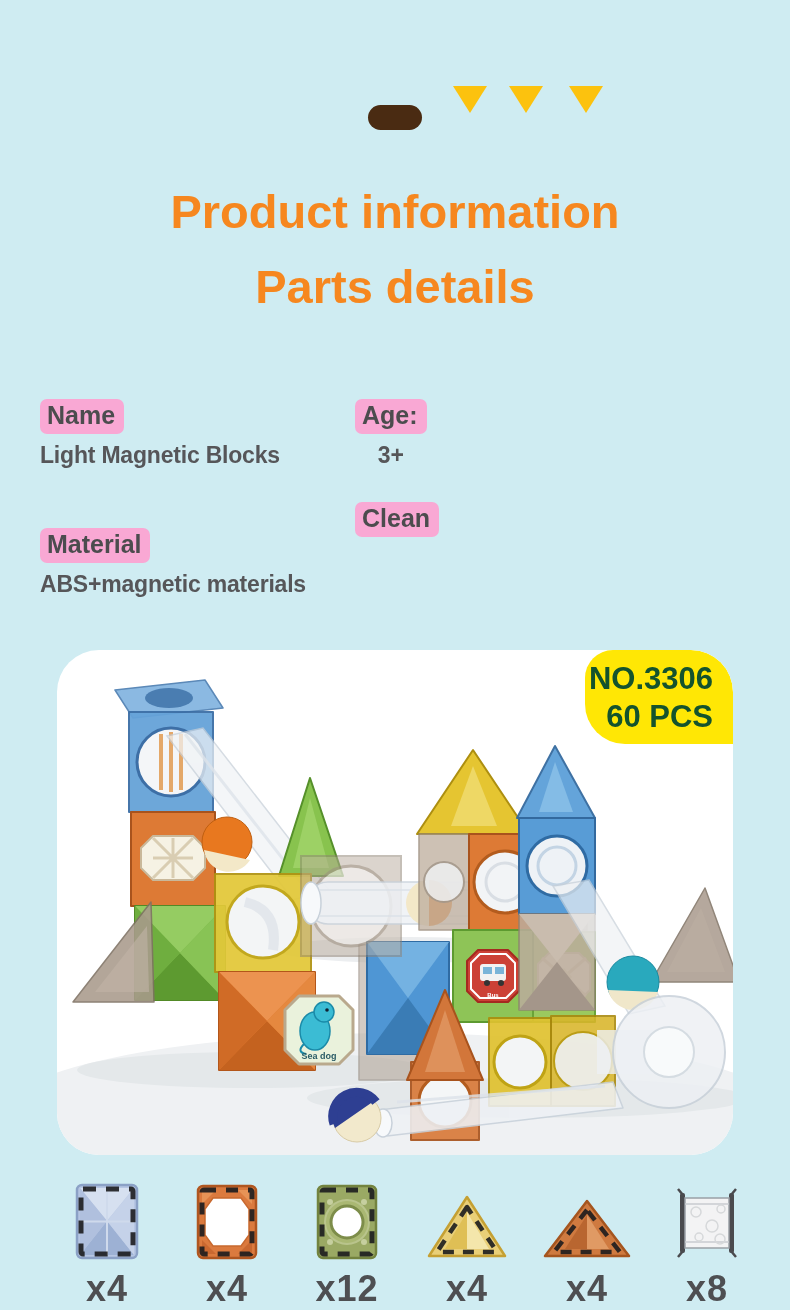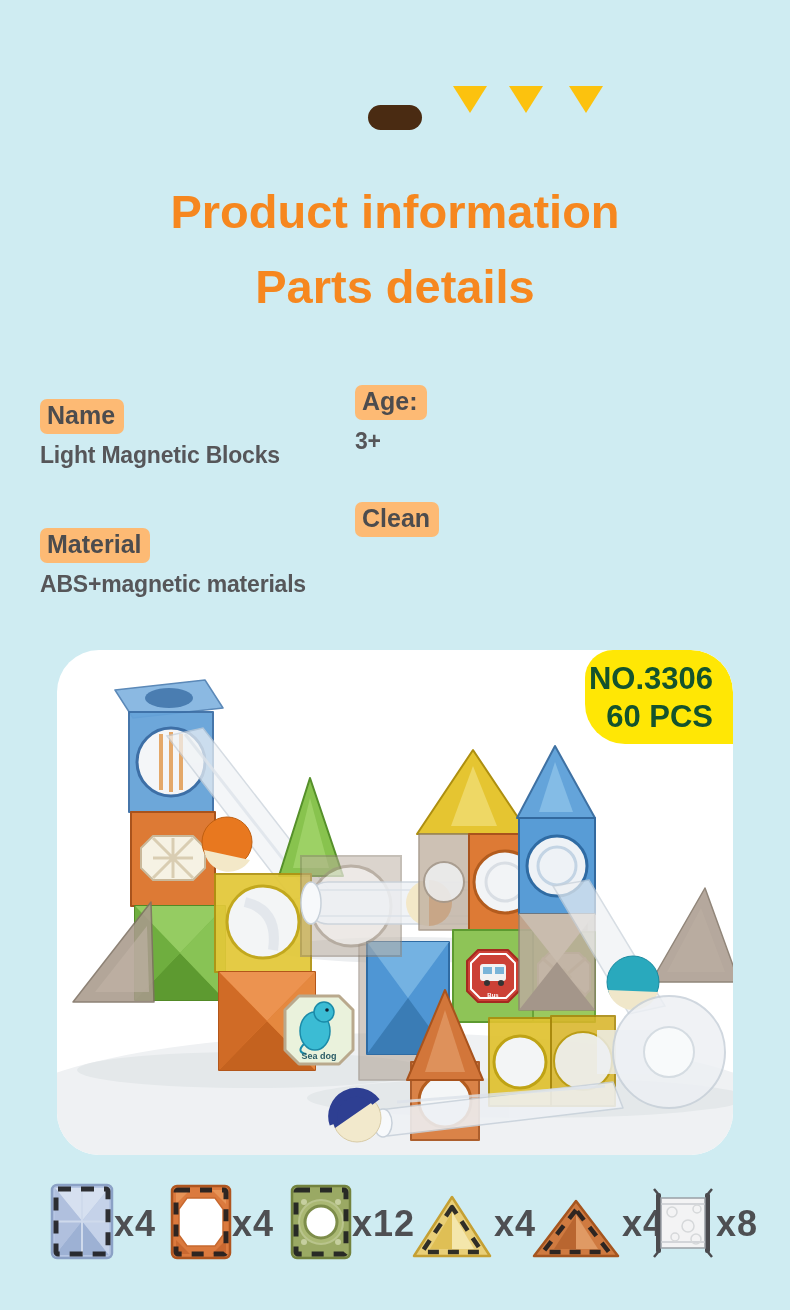--- a/index.html
+++ b/index.html
@@ -26,30 +26,30 @@
 
   
   .title {
     position:absolute; top:174px; width:100%; text-align:center;
     color:#f6871f; font-size:47px; font-weight:bold; line-height:75px;
   }
 
   
   .spec { position:absolute; }
   .spec-label {
-    display:inline-block; background:#fdba74; color:#4c4c4e;
+    display:inline-block; background:#f9a8d4; color:#4c4c4e;
     font-size:25px; font-weight:bold;
     padding:2px 9px 4px 7px; border-radius:7px;
   }
   .spec-value {
     margin-top:8px; color:#565659; font-size:23px; font-weight:bold;
     letter-spacing:-.2px; white-space:nowrap;
   }
   #spec-name     { left:40px;  top:399px; }
-  #spec-age      { left:355px; top:385px; }
+  #spec-age      { left:355px; top:399px;text-align:center; }
   #spec-material { left:40px;  top:502px;margin-top:26px; }
   #spec-clean    { left:355px; top:502px; }
 
   
   .card {
     position:absolute; left:57px; top:650px; width:676px; height:505px;
     background:#ffffff; border-radius:42px; overflow:hidden;
   }
   .card svg.photo { position:absolute; left:0; top:0; width:676px; height:505px; }
   .badge {
@@ -58,21 +58,21 @@
     text-align:right; padding:10px 20px 0 0;
     color:#14532d; font-size:31px; font-weight:bold; line-height:38px;
     z-index:2;
   }
 
   
   .parts {
     position:absolute; left:50px; right:26px; top:1180px;
     display:flex; justify-content:space-between;
   }
-  .part { width:114px; display:flex; flex-direction:row; align-items:center; }
+  .part { width:114px; display:flex; flex-direction:column; align-items:center; }
   .part-icon { height:80px; display:flex; align-items:flex-end; justify-content:center; }
   .part-count {
     margin-top:8px; color:#4e4f52; font-size:36px; font-weight:bold; letter-spacing:1px;
   }
 </style>
 </head>
 <body>
 
 <div class="banner">
   <span class="tri tri-1"></span>

